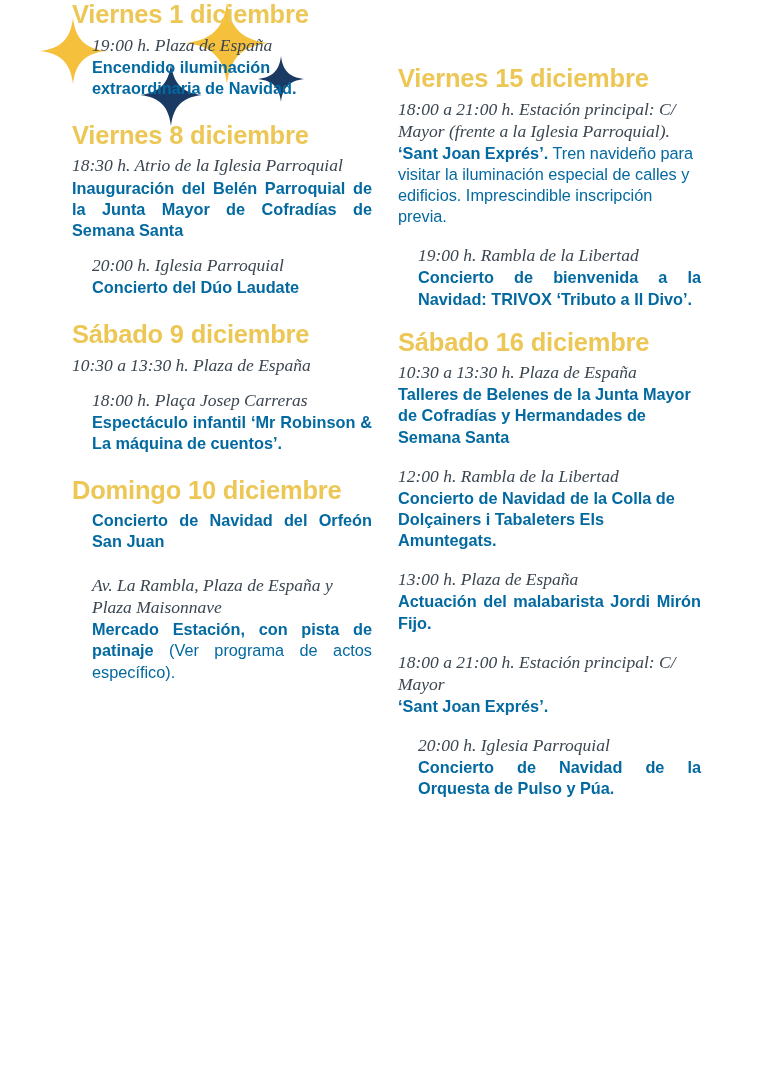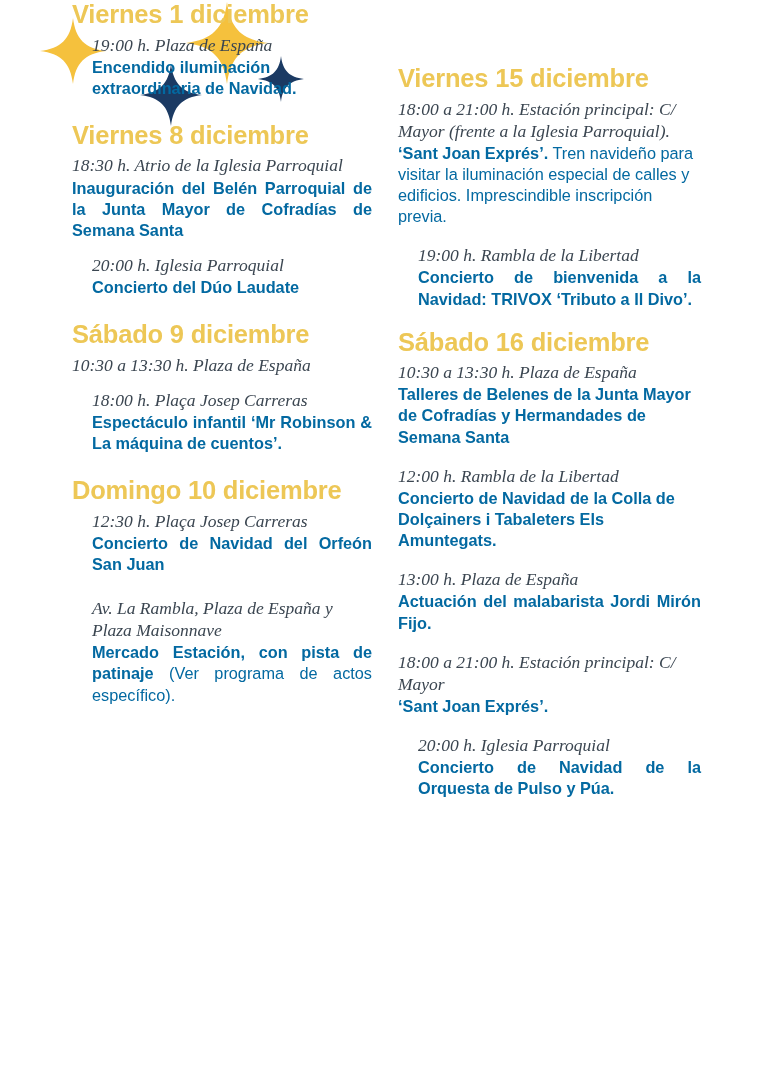--- a/index.html
+++ b/index.html
@@ -150,21 +150,20 @@
           <div class="event-when">10:30 a 13:30 h. Plaza de España</div>
         </div>
         <div class="event">
           <div class="event-when">18:00 h. Plaça Josep Carreras</div>
           <div class="event-title justify"><span>Espectáculo infantil ‘Mr Robinson &amp; La máquina de cuentos’.</span></div>
         </div>
       </div>
       <div class="day-block">
         <div class="day-heading">Domingo 10 diciembre</div>
         <div class="event">
-          <div class="event-when">12:30 h. Plaça Josep Carreras</div>
           <div class="event-title justify"><span>Concierto de Navidad del Orfeón San Juan</span></div>
         </div>
       </div>
       <div class="day-block">
         <div class="event">
           <div class="event-when">Av. La Rambla, Plaza de España y Plaza Maisonnave</div>
           <div class="event-title justify"><span>Mercado Estación, con pista de patinaje</span><span class="normal"> (Ver programa de actos específico).</span></div>
         </div>
       </div>
     </div>

